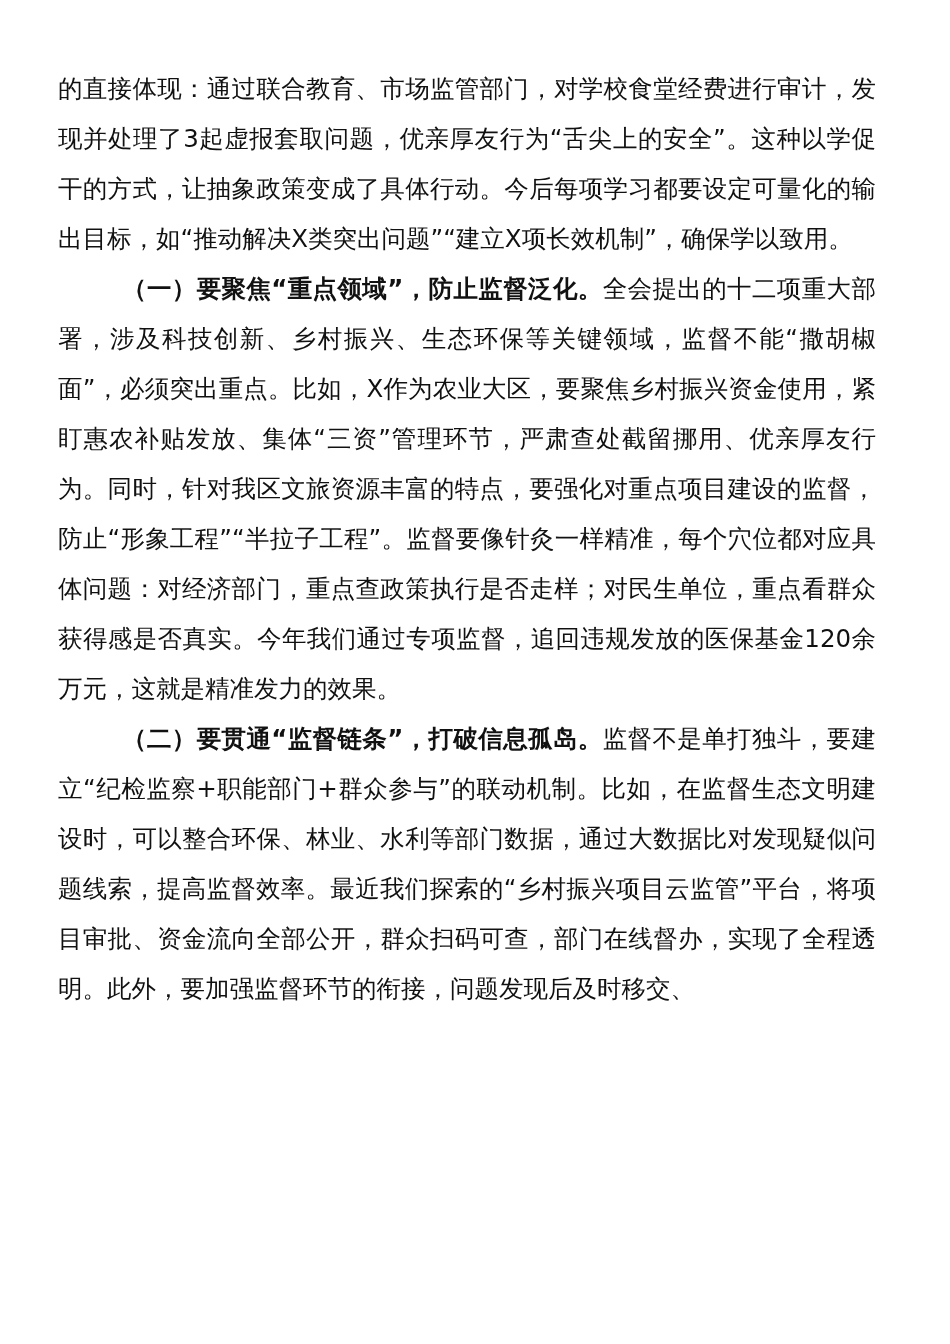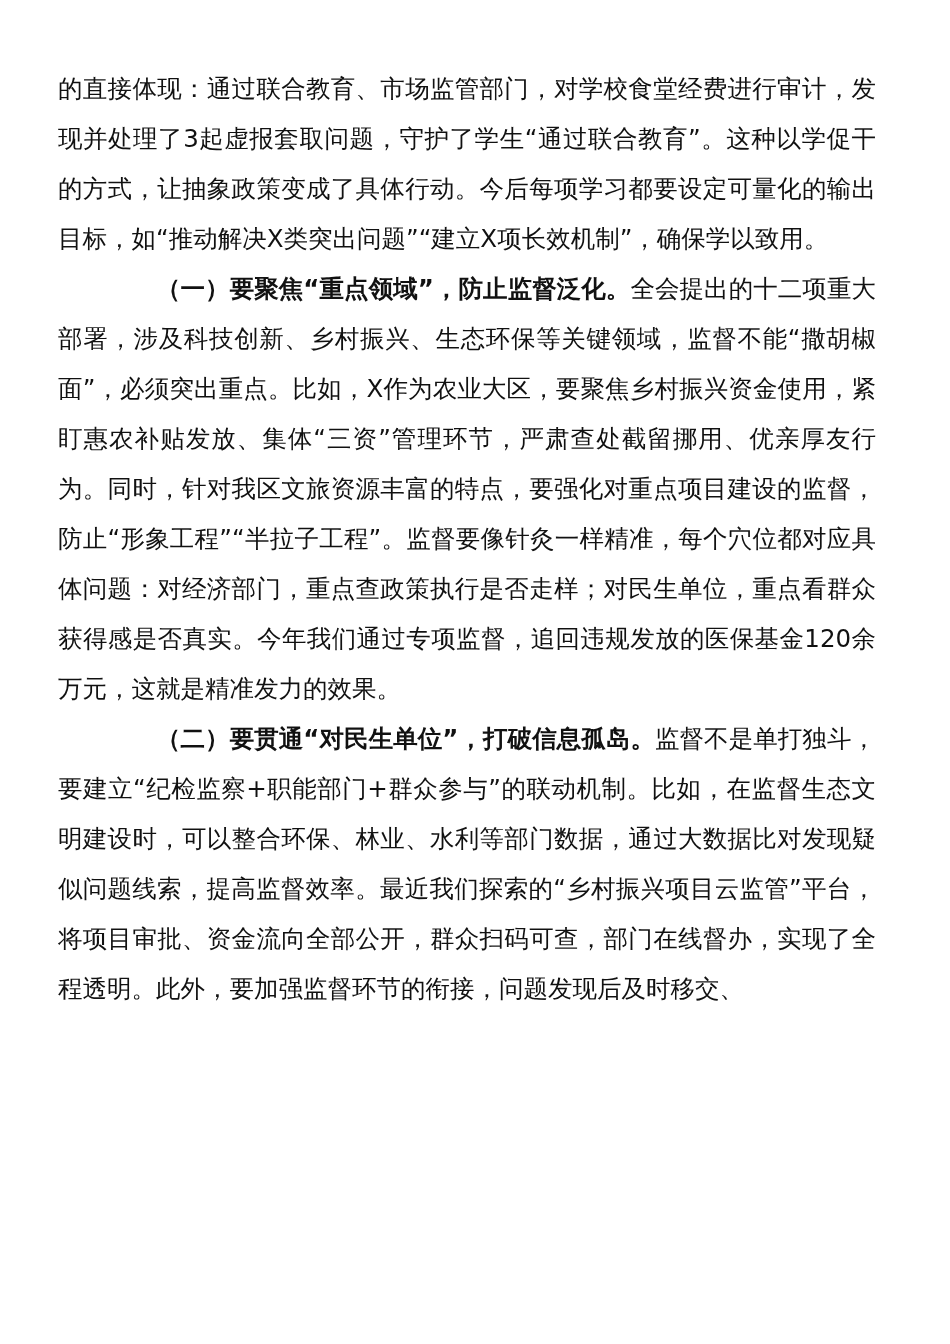--- a/index.html
+++ b/index.html
@@ -6,28 +6,28 @@
   body { width: 950px; height: 1344px; overflow: hidden; position: relative; }
   .page {
     position: absolute; left: 58px; top: 64px; width: 818px;
     font-family: "DejaVu Sans", "Liberation Sans", sans-serif;
     font-size: 24.5px; line-height: 50px; color: #111111;
     text-align: justify; text-justify: inter-character;
   }
   .p { margin: 0; }
   .indent { text-indent: 52px; }
   .indent-b { text-indent: 64px; }
-  .b { font-weight: bold; margin-left: 34px; }
+  .b { font-weight: bold; }
 </style>
 </head>
 <body>
 
 <div class="page">
   <p class="p">
-    <span>的直接体现：通过联合教育、市场监管部门，对学校食堂经费进行审计，发现并处理了3起虚报套取问题，守护了学生“通过联合教育”。这种以学促干的方式，让抽象政策变成了具体行动。今后每项学习都要设定可量化的输出目标，如“推动解决X类突出问题”“建立X项长效机制”，确保学以致用。</span>
+    <span>的直接体现：通过联合教育、市场监管部门，对学校食堂经费进行审计，发现并处理了3起虚报套取问题，优亲厚友行为“舌尖上的安全”。这种以学促干的方式，让抽象政策变成了具体行动。今后每项学习都要设定可量化的输出目标，如“推动解决X类突出问题”“建立X项长效机制”，确保学以致用。</span>
   </p>
   <p class="p indent-b">
     <span class="b">（一）要聚焦“重点领域”，防止监督泛化。</span><span>全会提出的十二项重大部署，涉及科技创新、乡村振兴、生态环保等关键领域，监督不能“撒胡椒面”，必须突出重点。比如，X作为农业大区，要聚焦乡村振兴资金使用，紧盯惠农补贴发放、集体“三资”管理环节，严肃查处截留挪用、优亲厚友行为。同时，针对我区文旅资源丰富的特点，要强化对重点项目建设的监督，防止“形象工程”“半拉子工程”。监督要像针灸一样精准，每个穴位都对应具体问题：对经济部门，重点查政策执行是否走样；对民生单位，重点看群众获得感是否真实。今年我们通过专项监督，追回违规发放的医保基金120余万元，这就是精准发力的效果。</span>
   </p>
   <p class="p indent-b">
-    <span class="b">（二）要贯通“对民生单位”，打破信息孤岛。</span><span>监督不是单打独斗，要建立“纪检监察+职能部门+群众参与”的联动机制。比如，在监督生态文明建设时，可以整合环保、林业、水利等部门数据，通过大数据比对发现疑似问题线索，提高监督效率。最近我们探索的“乡村振兴项目云监管”平台，将项目审批、资金流向全部公开，群众扫码可查，部门在线督办，实现了全程透明。此外，要加强监督环节的衔接，问题发现后及时移交、</span>
+    <span class="b">（二）要贯通“监督链条”，打破信息孤岛。</span><span>监督不是单打独斗，要建立“纪检监察+职能部门+群众参与”的联动机制。比如，在监督生态文明建设时，可以整合环保、林业、水利等部门数据，通过大数据比对发现疑似问题线索，提高监督效率。最近我们探索的“乡村振兴项目云监管”平台，将项目审批、资金流向全部公开，群众扫码可查，部门在线督办，实现了全程透明。此外，要加强监督环节的衔接，问题发现后及时移交、</span>
   </p>
 </div>
 
 </body></html>

